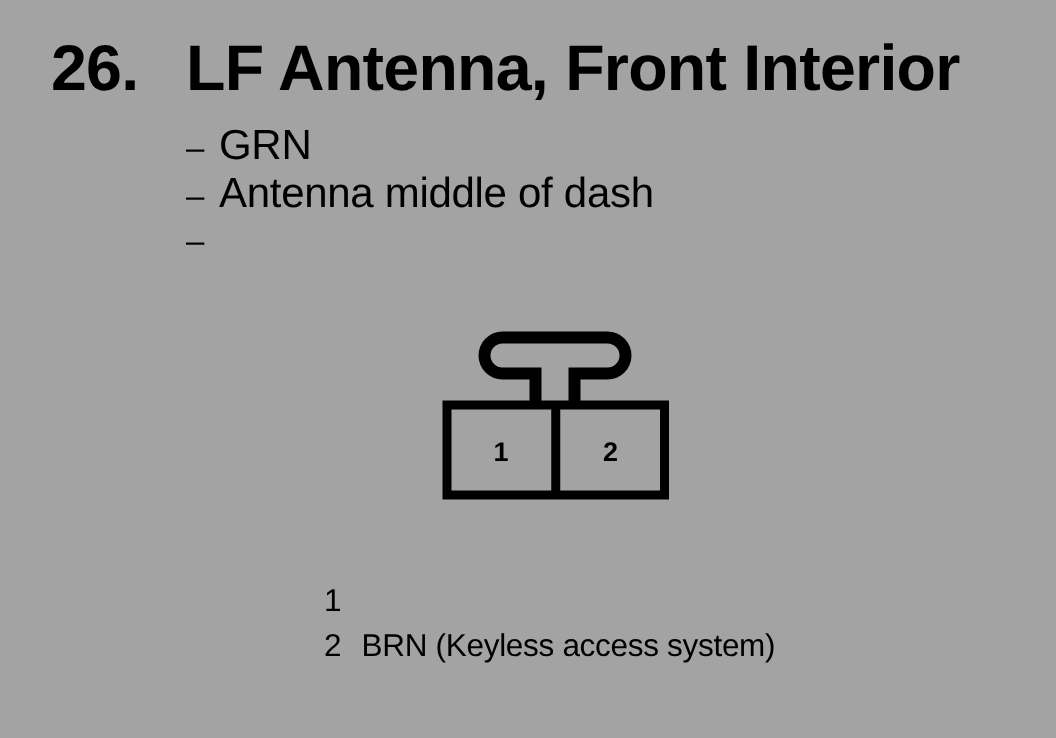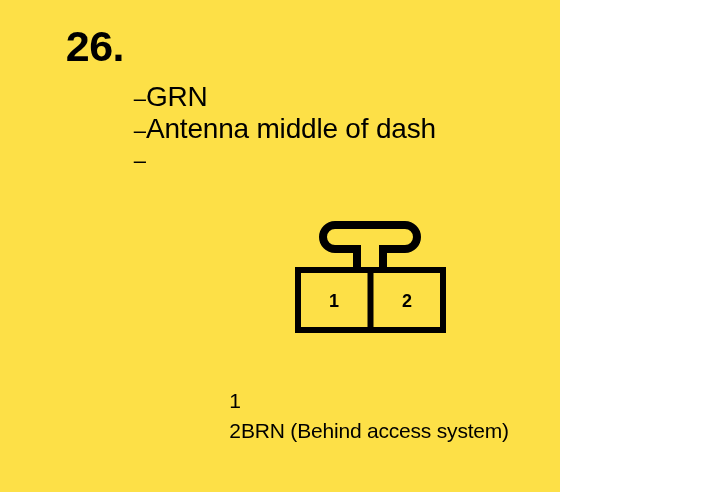--- a/index.html
+++ b/index.html
@@ -13,24 +13,23 @@
     position: relative;
     overflow: hidden;
     font-family: "Liberation Sans", sans-serif;
     color: #000000;
     -webkit-font-smoothing: none;
   }
 
   .page {
     position: absolute;
     left: 0; top: 0;
-    width: 560px;
+    width: 704px;
     height: 492px;
-    background: #fde047;
-    text-align: right;
+    background: #a3a3a3;
   }
 
   
   .heading {
     position: absolute;
     left: 34px;
     top: 24px;
     width: 640px;
     height: 46px;
     display: flex;
@@ -117,20 +116,21 @@
     letter-spacing: -0.2px;
   }
 </style>
 </head>
 <body>
 
 <div class="page">
 
   <div class="heading">
     <span class="heading-number">26.</span>
+    <span class="heading-title">LF Antenna, Front Interior</span>
   </div>
 
   <div class="bullets">
 
     <div class="bullet-row">
       <span class="bullet-dash">–</span>
       <span class="bullet-text">GRN</span>
     </div>
 
     <div class="bullet-row">
@@ -177,18 +177,18 @@
   </div>
 
   <div class="legend">
 
     <div class="legend-row">
       <span class="legend-num">1</span>
     </div>
 
     <div class="legend-row">
       <span class="legend-num">2</span>
-      <span class="legend-text">BRN (Behind access system)</span>
+      <span class="legend-text">BRN (Keyless access system)</span>
     </div>
 
   </div>
 
 </div>
 
 </body></html>

